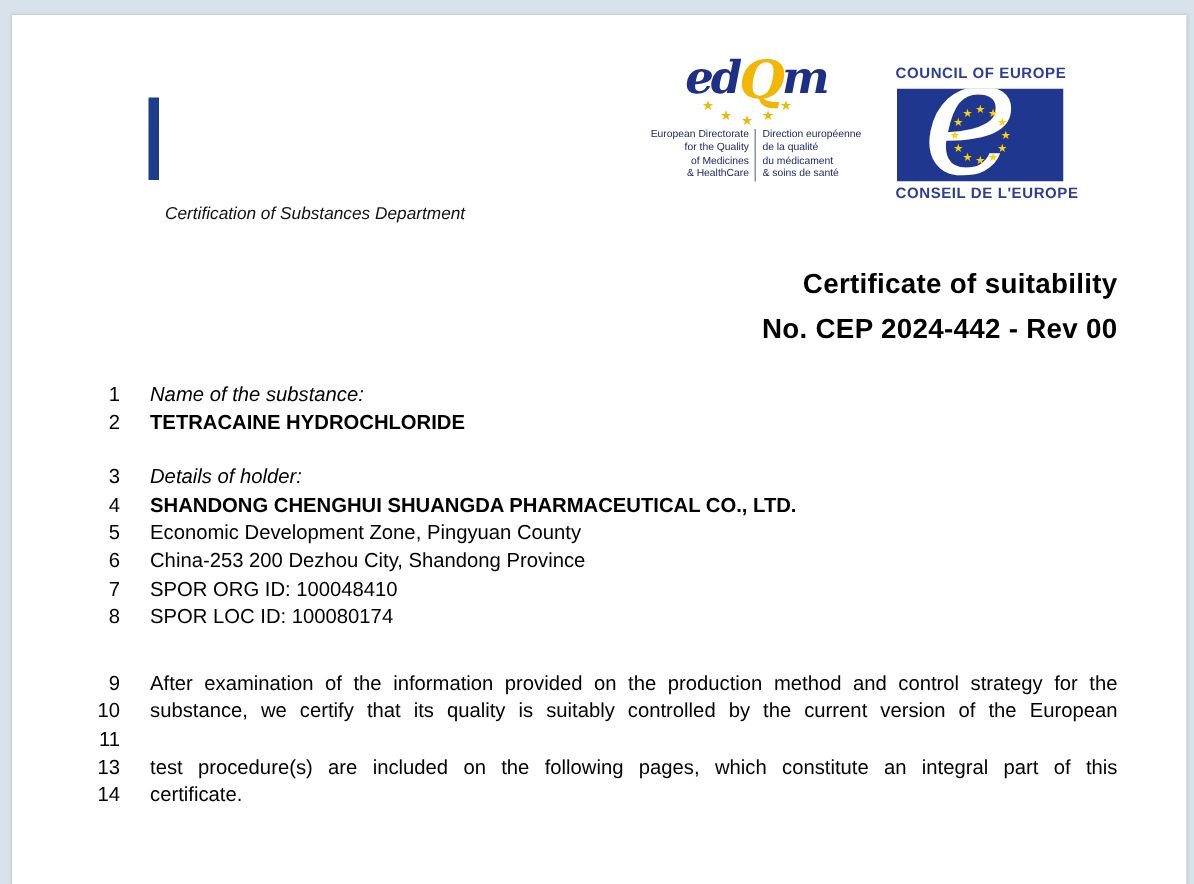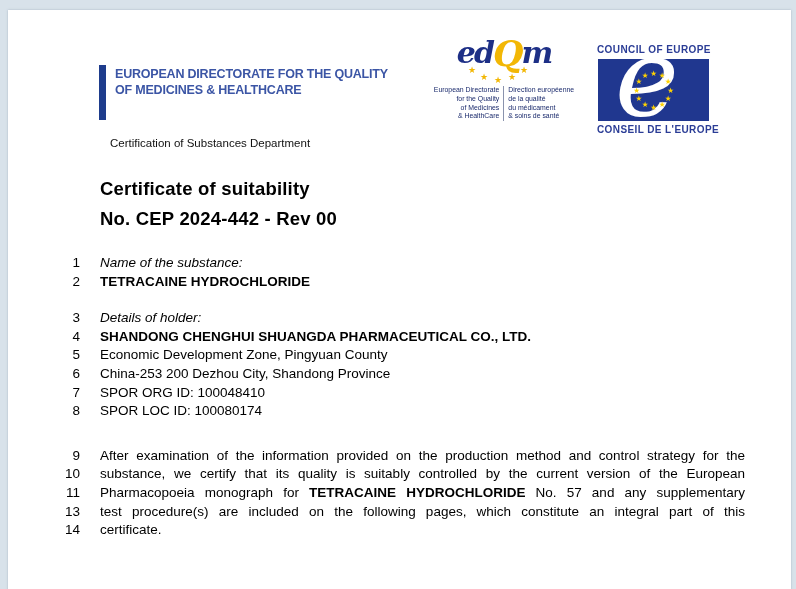--- a/index.html
+++ b/index.html
@@ -16,21 +16,21 @@
   }
   
   .header{position:relative;height:164px;}
   .dir-bar{position:absolute;left:91px;top:55px;width:7px;height:55px;background:var(--directorate-bar,#1e3c8c);}
   .dir-text{
     position:absolute;left:107px;top:57px;
     font-size:12.5px;font-weight:bold;line-height:15.5px;
     letter-spacing:-0.2px;color:var(--directorate-text,#3b55a5);
     white-space:nowrap;
   }
-  .department{position:absolute;left:102px;top:127px;font-size:11.5px;color:#111;}
+  .department{position:absolute;left:102px;top:127px;font-size:11.5px;color:#111;font-style:italic;}
   
   .edqm{position:absolute;left:420px;top:24px;width:152px;text-align:center;}
   .edqm-word{
     position:relative;z-index:2;
     font-family:"DejaVu Serif",serif;font-style:italic;font-weight:bold;
     color:var(--edqm-blue,#1d2f86);font-size:30px;line-height:34px;
     letter-spacing:-2px;
   }
   .edqm-word .q{color:var(--edqm-yellow,#f2b705);font-size:35px;position:relative;top:3px;}
   .edqm-stars{position:absolute;left:0;top:27px;width:152px;height:22px;z-index:1;}
@@ -46,21 +46,21 @@
   .coe-label{
     font-size:10px;font-weight:bold;letter-spacing:0.4px;
     color:var(--coe-label,#2b3d96);white-space:nowrap;
   }
   .coe svg{display:block;margin:4px auto 3px auto;}
   .coe-flag-rect{fill:var(--coe-flag,#20378f);}
   .coe-star{fill:var(--star-yellow,#ffd200);font-size:7.5px;}
   .coe-e{fill:#ffffff;font-family:"DejaVu Serif",serif;font-style:italic;}
   
   .title{
-    margin:0 46px 0 92px;text-align:left;
+    margin:0 46px 0 92px;text-align:right;
     font-size:18.5px;font-weight:bold;line-height:29.5px;letter-spacing:0.2px;
   }
   
   .lines{margin-top:21px;}
   .doc-line{display:flex;font-size:13.5px;line-height:18.6px;}
   .doc-line.gap-small{margin-top:18px;}
   .doc-line.gap-large{margin-top:26px;}
   .line-num{flex:0 0 72px;text-align:right;}
   .line-text{flex:1;margin-left:20px;margin-right:46px;}
   .line-text.italic{font-style:italic;}
@@ -69,24 +69,20 @@
   .line-text b{font-weight:bold;}
 </style>
 </head>
 <body>
 
 <div class="page">
 
   <div class="header">
 
     <div class="dir-bar"></div>
-    <div class="dir-text">
-      <div>EUROPEAN DIRECTORATE FOR THE QUALITY</div>
-      <div>OF MEDICINES &amp; HEALTHCARE</div>
-    </div>
     <div class="department">Certification of Substances Department</div>
 
     <div class="edqm">
       <div class="edqm-word"><span>ed</span><span class="q">Q</span><span>m</span></div>
       <div class="edqm-stars" id="edqm-stars">
           <span style="left: 40px; top: 4px;">★</span>
           <span style="left: 52px; top: 11px;">★</span>
           <span style="left: 66px; top: 14px;">★</span>
           <span style="left: 80px; top: 11px;">★</span>
           <span style="left: 92px; top: 4px;">★</span>
@@ -173,21 +169,20 @@
       <div class="doc-line gap-large">
         <div class="line-num">9</div>
         <div class="line-text justify"><span>After examination of the information provided on the production method and control strategy for the</span></div>
       </div>
       <div class="doc-line">
         <div class="line-num">10</div>
         <div class="line-text justify"><span>substance, we certify that its quality is suitably controlled by the current version of the European</span></div>
       </div>
       <div class="doc-line">
         <div class="line-num">11</div>
-        <div class="line-text justify"><span>Pharmacopoeia monograph for </span><b>TETRACAINE HYDROCHLORIDE</b><span> No. 57 and any supplementary</span></div>
       </div>
       <div class="doc-line">
         <div class="line-num">13</div>
         <div class="line-text justify"><span>test procedure(s) are included on the following pages, which constitute an integral part of this</span></div>
       </div>
       <div class="doc-line">
         <div class="line-num">14</div>
         <div class="line-text"><span>certificate.</span></div>
       </div>
     </div>

